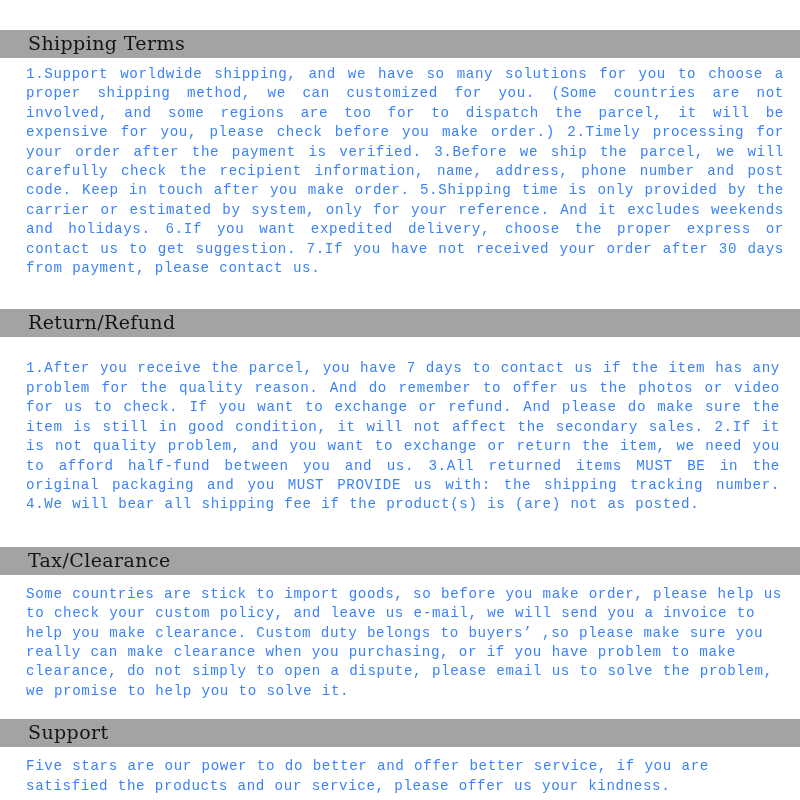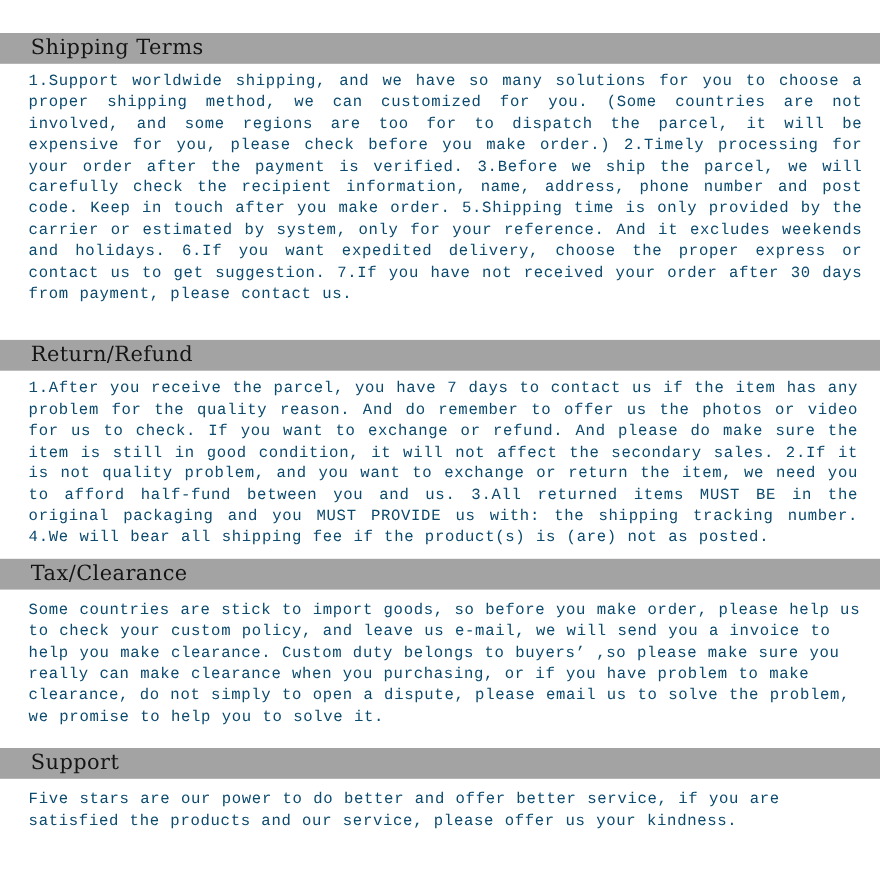--- a/index.html
+++ b/index.html
@@ -49,34 +49,34 @@
 
   .section-body {
     box-sizing: border-box;
     padding: 6px 18px 0 26px;
   }
 
   .para {
     font-family: "Liberation Mono", "DejaVu Sans Mono", monospace;
     font-size: 14.2px;
     line-height: 19.4px;
-    color: #0c4a6e;
+    color: #3b82f6;
     letter-spacing: 0.62px;
     text-align: justify;
     text-justify: inter-word;
     margin: 0;
     word-spacing: 0.5px;
     white-space: normal;
   }
 
   
   .sec-shipping .section-body   { padding-top: 7px;  padding-right: 16px; }
   .sec-return   .section-header { margin-top: 31px; }
-  .sec-return   .section-body   { padding-top: 7px;  padding-right: 20px; }
-  .sec-tax      .section-header { margin-top: 8px; }
+  .sec-return   .section-body   { padding-top: 22px;  padding-right: 20px; }
+  .sec-tax      .section-header { margin-top: 32px; }
   .sec-tax      .section-body   { padding-top: 10px; padding-right: 10px; }
   .sec-feedback .section-header { margin-top: 18px; }
   .sec-feedback .section-body   { padding-top: 10px; padding-right: 60px; }
 
   .sec-tax .para,
   .sec-feedback .para { text-align: left; }
 </style>
 </head>
 <body>
 

